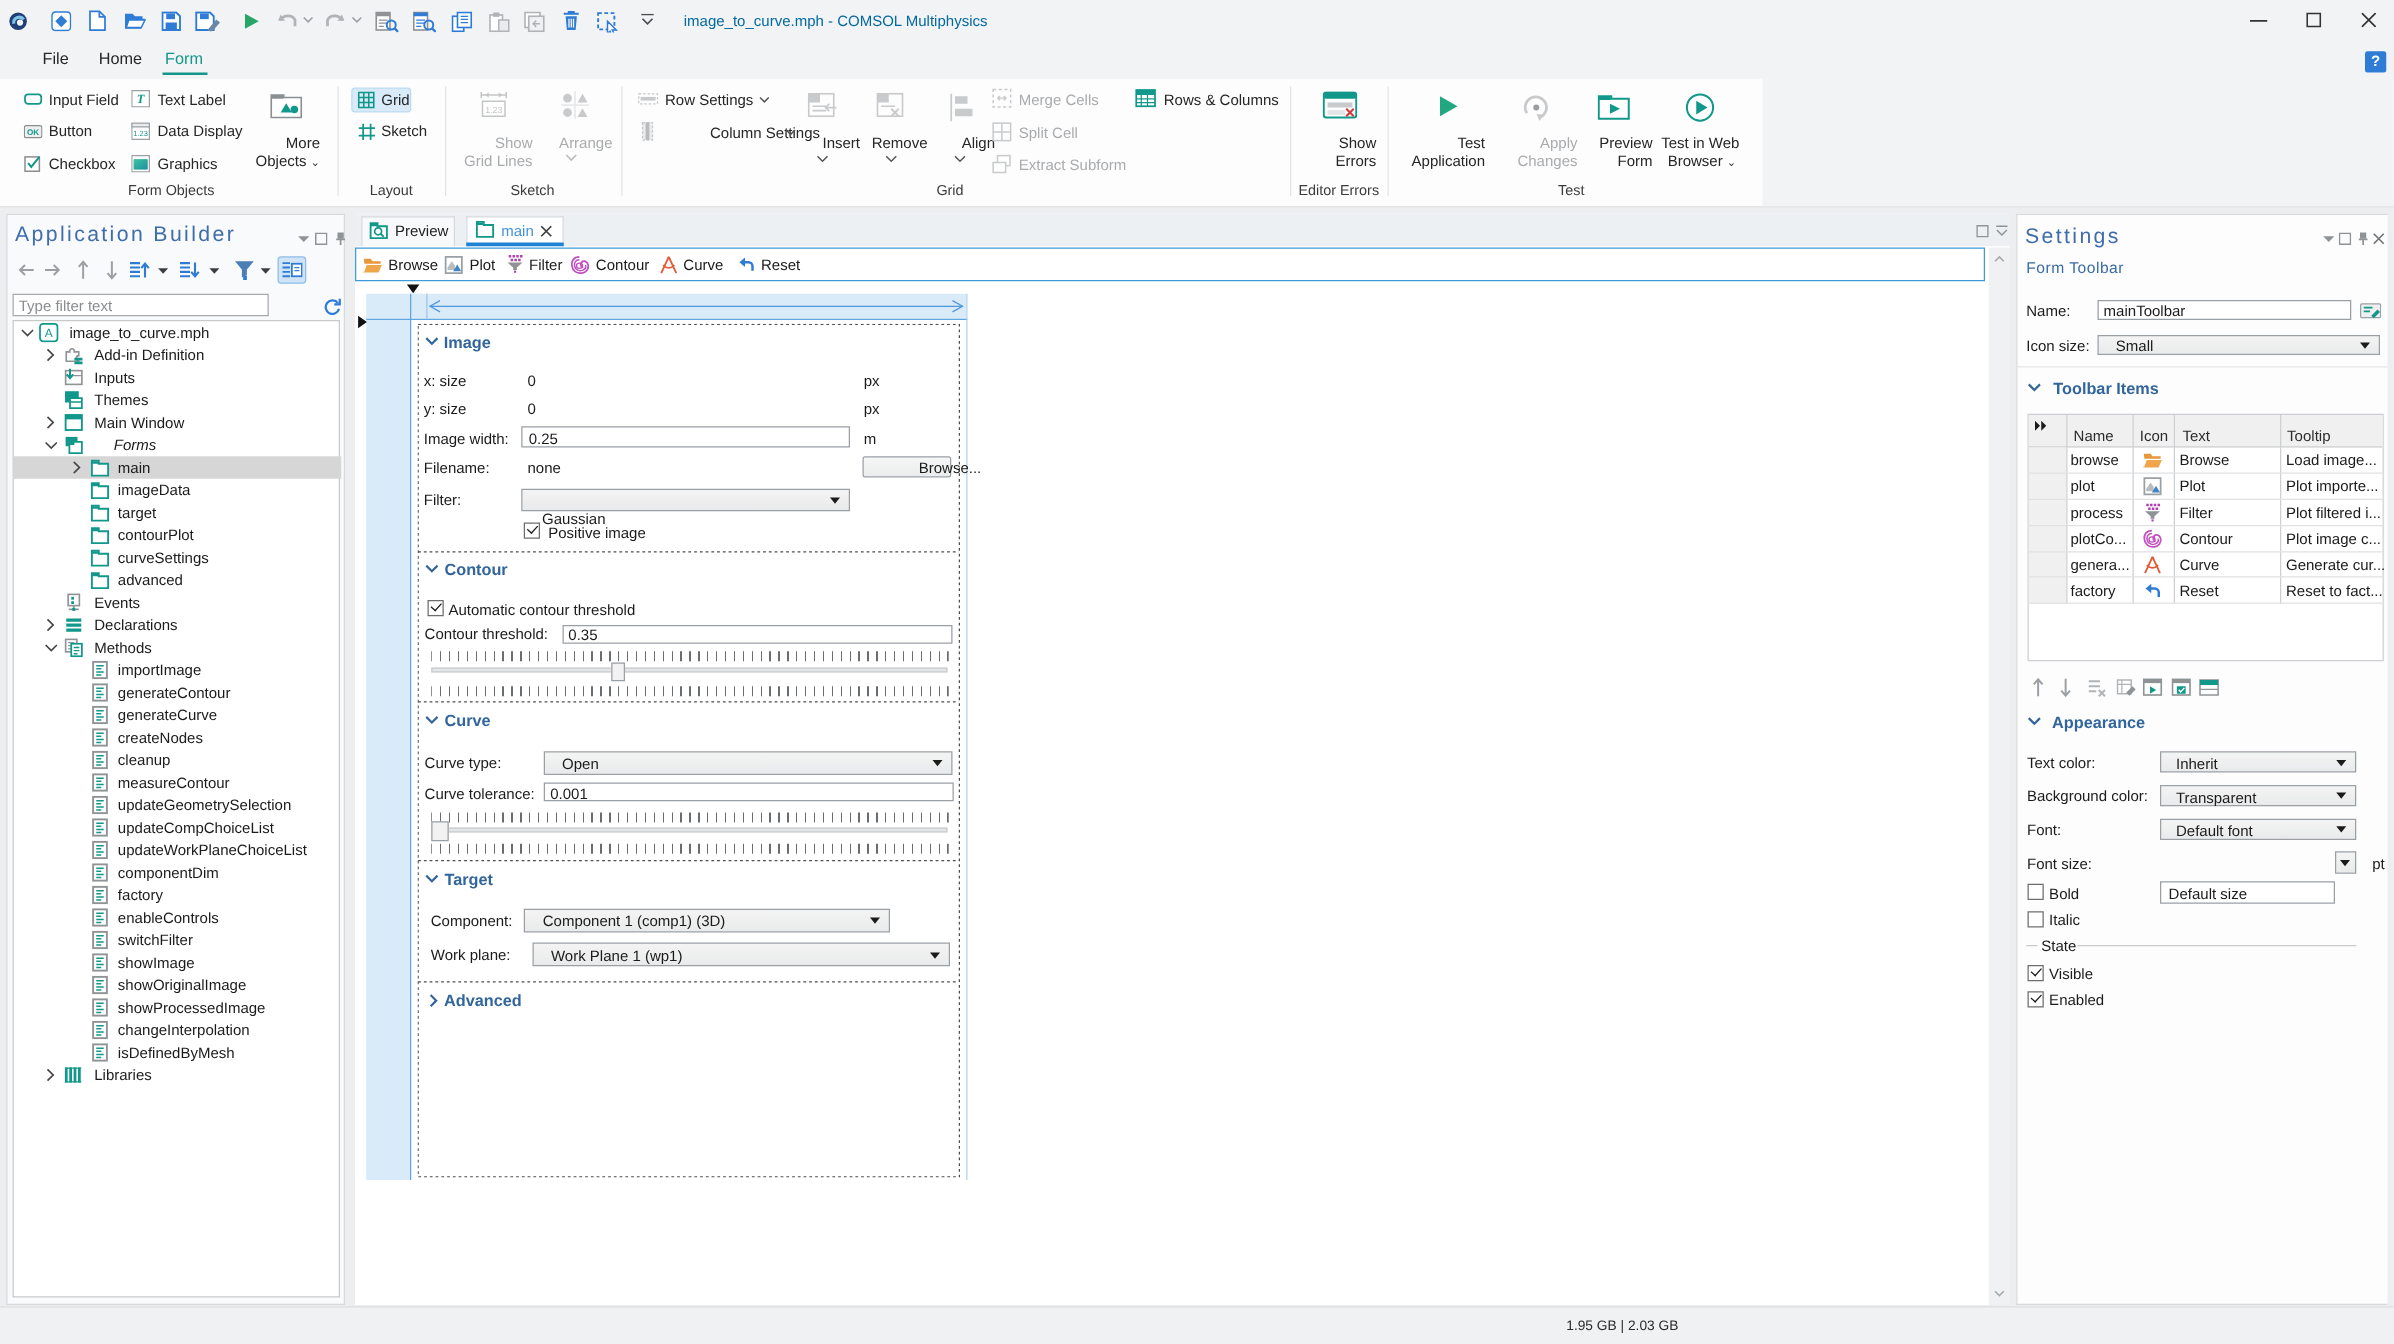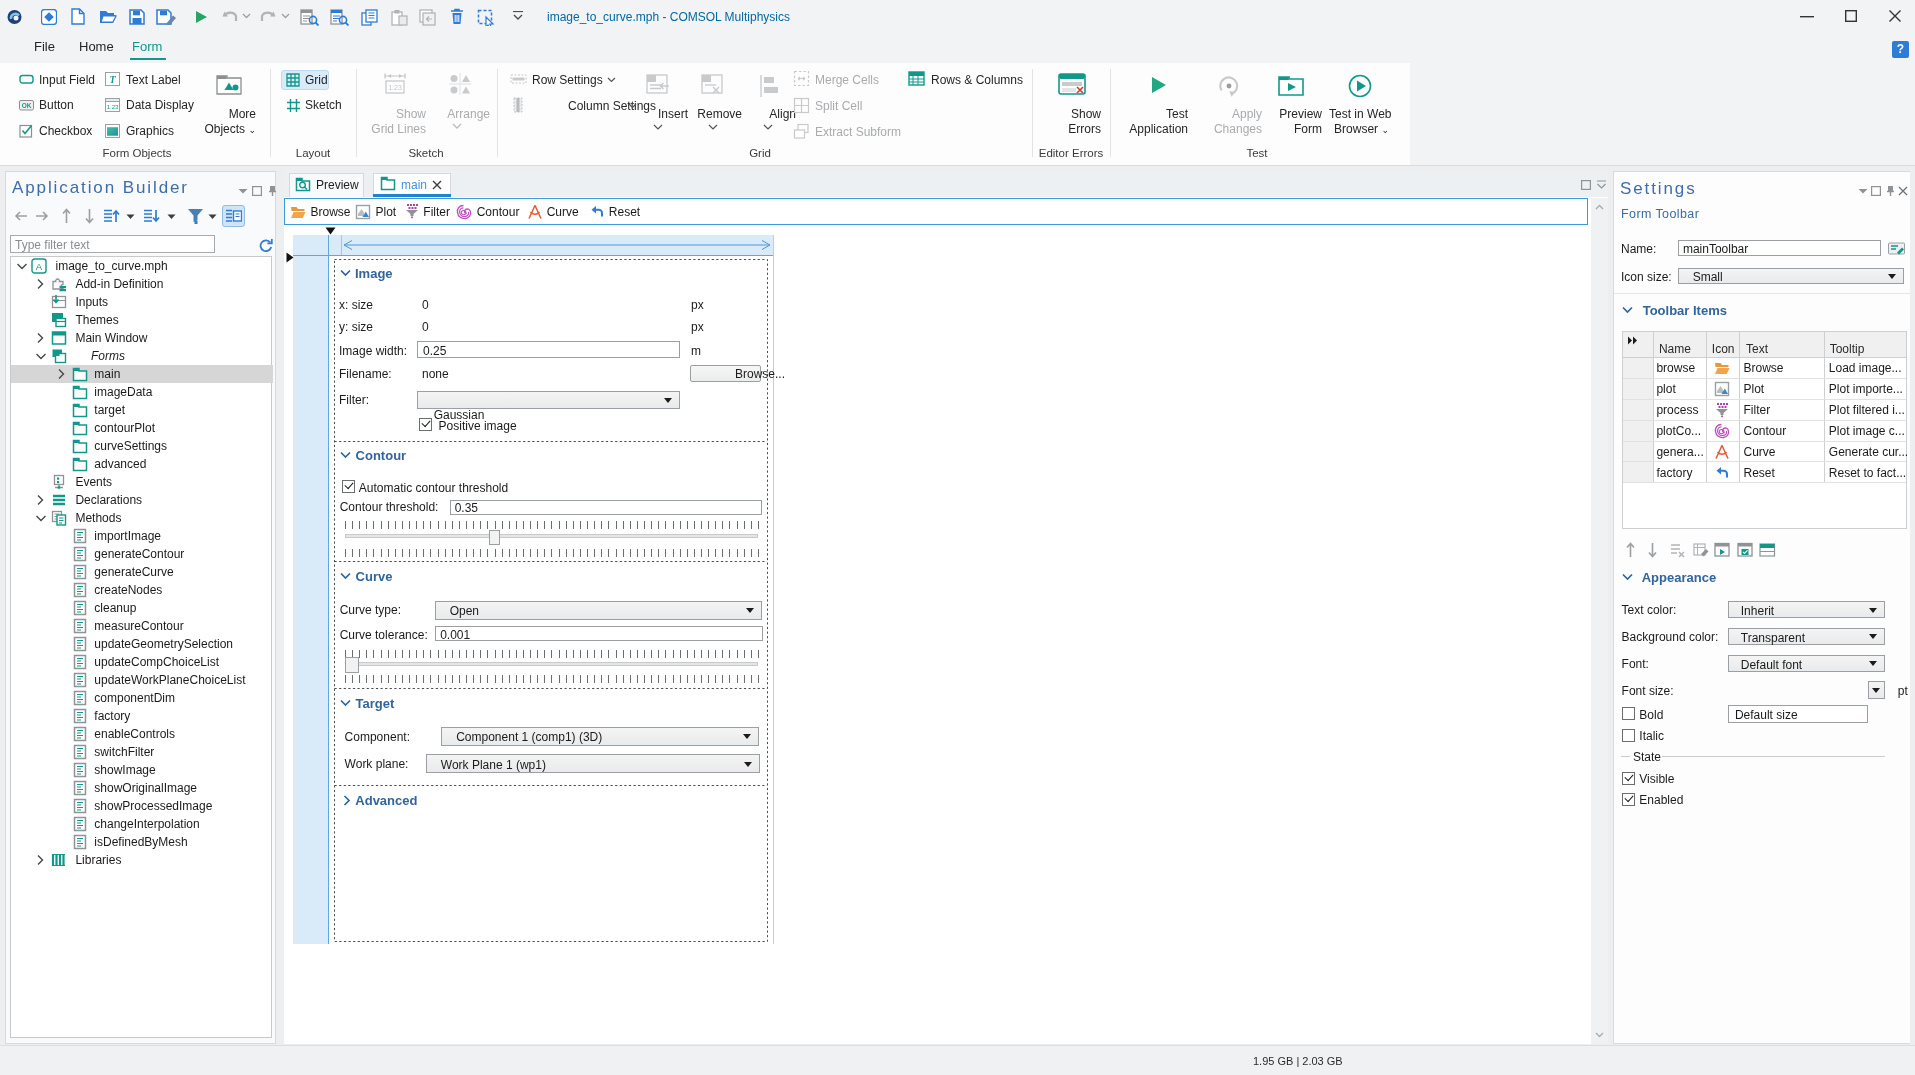--- a/index.html
+++ b/index.html
@@ -871,21 +871,21 @@
     <div class="abs ticks" style="left:61px; top:424px; width:414px; height:8px;"></div>
     <div class="abs" style="left:61px; top:435.5px; width:413px; height:4px; background:#e4e5e6; border:1px solid #c8cacc;"></div>
     <div class="abs" style="left:61px; top:430.6px; width:13.8px; height:16px; background:#f2f2f2; border:1px solid #9a9fa4;"></div>
     <div class="abs ticks" style="left:61px; top:449px; width:414px; height:8px;"></div>
 
     <svg class="abs" style="left:56px; top:473px;" width="11" height="8">
         <path d="M1,1.5 L5.5,6 L10,1.5" fill="none" stroke="#31659c" stroke-width="1.7"></path>
       </svg>
     <div class="sechead" style="left:71.6px; top:470px;">Target</div>
     <div class="lbl" style="left:60.6px; top:504.1px;">Component:</div>
-    <div class="combo" style="left:157px; top:500.9px; width:318px; height:19px;">
+    <div class="combo" style="left:135px; top:500.9px; width:293px; height:19px;">
         <span class="tx" style="left:14.2px; top:2.5px;">Component 1 (comp1) (3D)</span>
         <span class="ar"></span>
       </div>
     <div class="lbl" style="left:60.6px; top:531.4px;">Work plane:</div>
     <div class="combo" style="left:141.6px; top:528.3px; width:334.5px; height:19px;">
         <span class="tx" style="left:14.2px; top:2.5px;">Work Plane 1 (wp1)</span>
         <span class="ar"></span>
       </div>
 
     <svg class="abs" style="left:59px; top:568.5px;" width="8" height="11">

